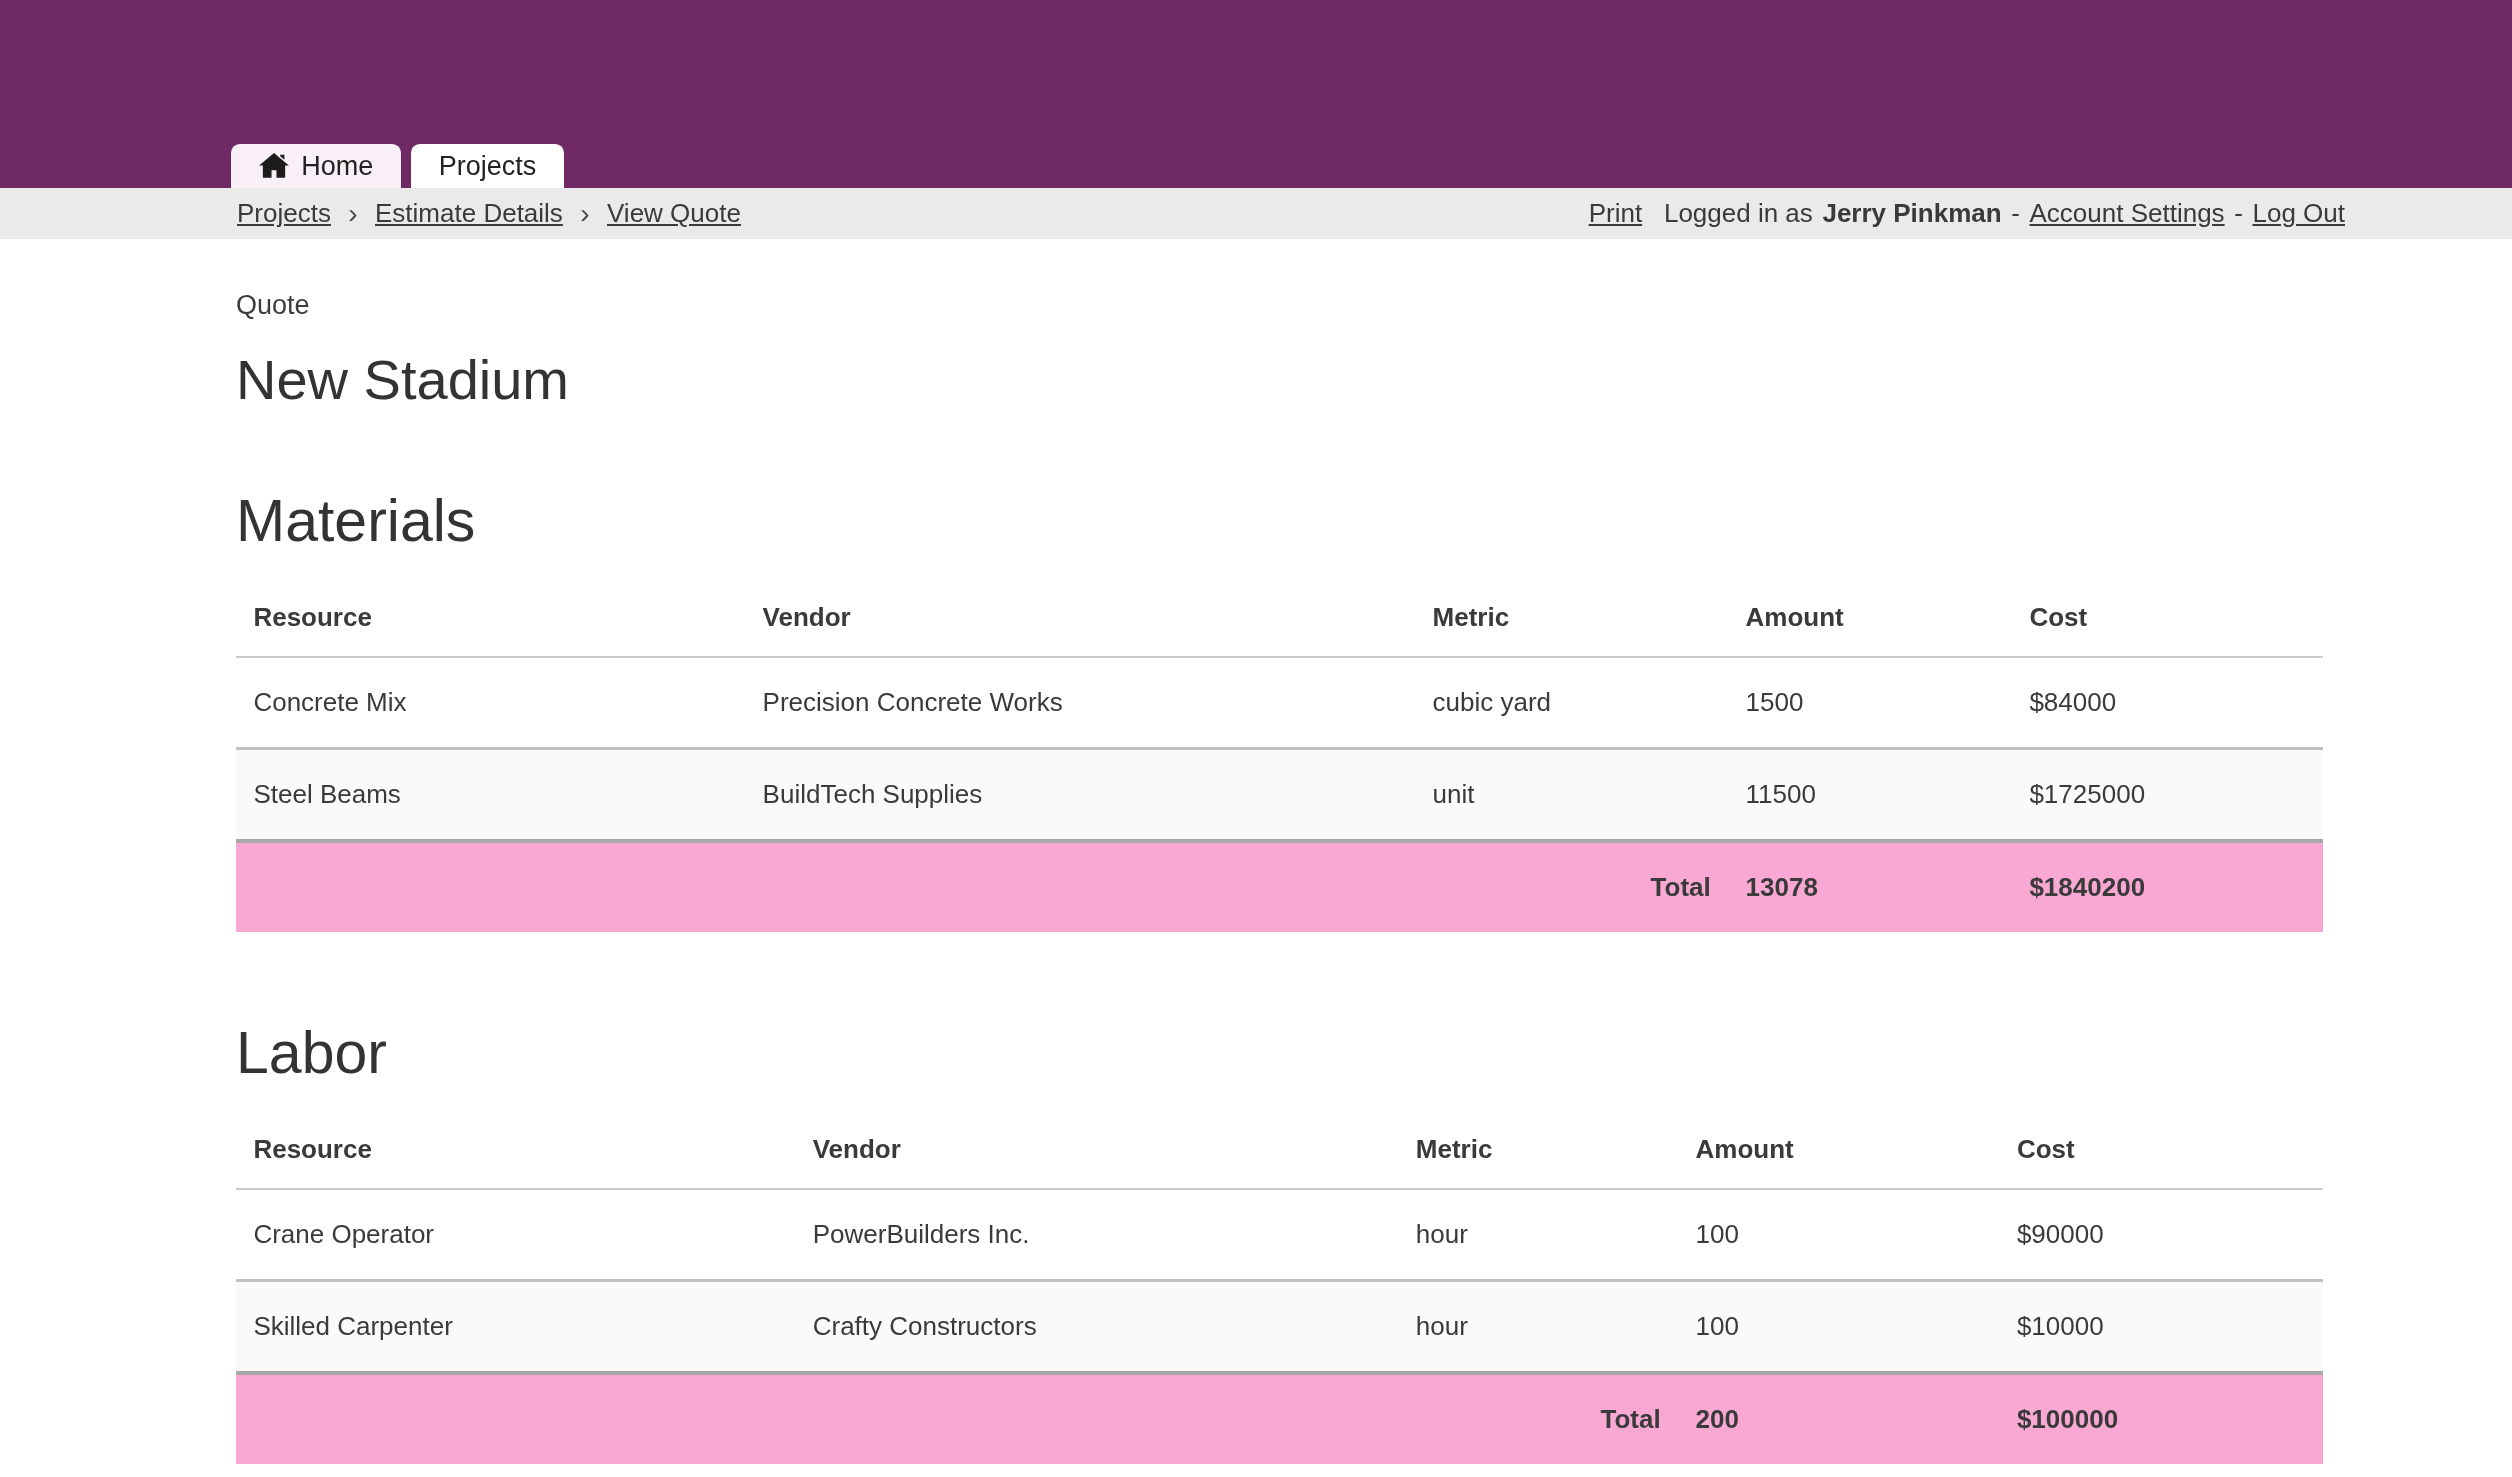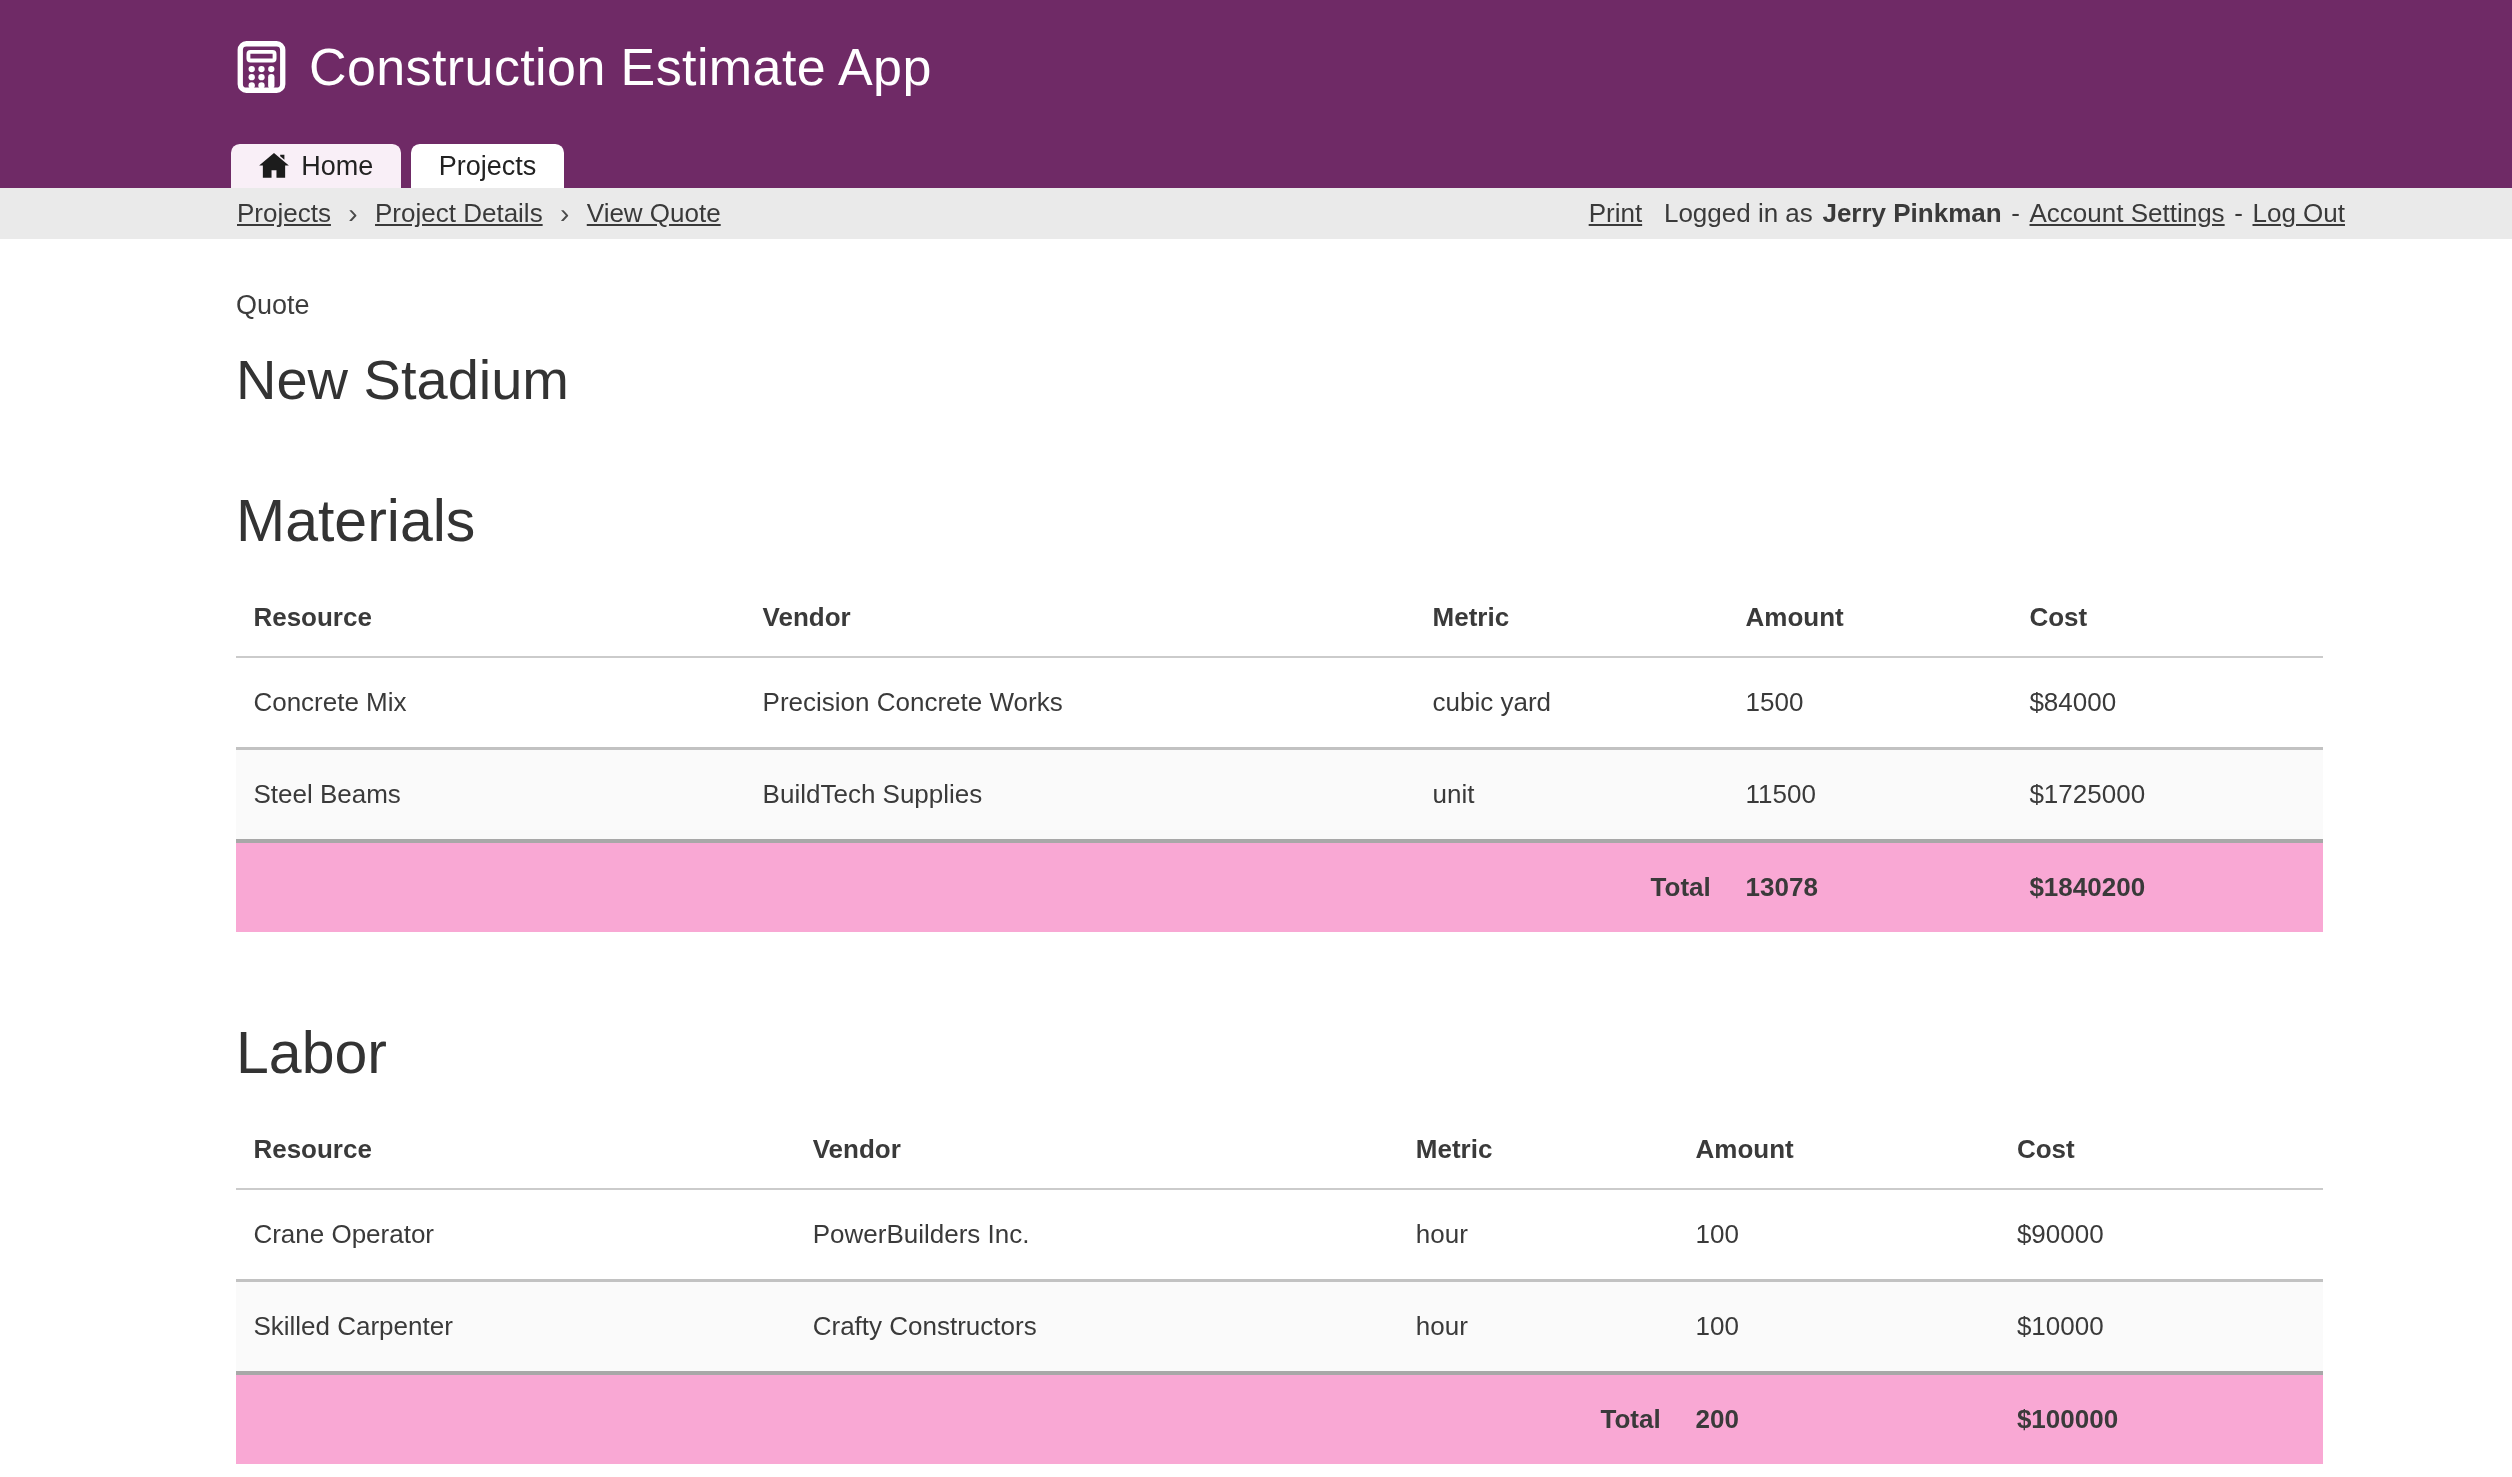--- a/index.html
+++ b/index.html
@@ -58,53 +58,38 @@
   .labor-table col:nth-child(1) { width: 26.8%; }
   .labor-table col:nth-child(2) { width: 28.9%; }
   .labor-table col:nth-child(3) { width: 13.4%; }
   .labor-table col:nth-child(4) { width: 15.4%; }
   .labor-table col:nth-child(5) { width: 15.5%; }
 </style>
 </head>
 <body>
 
 <header class="app-header">
-  <div class="brand">
-    <svg width="49" height="54" viewBox="0 0 24 26">
-      <rect x="1.6" y="1.6" width="20.8" height="22.8" rx="3" fill="none" stroke="#ffffff" stroke-width="2.6"></rect>
-      <rect x="5.6" y="5.6" width="12.8" height="4.2" rx="1" fill="none" stroke="#ffffff" stroke-width="1.9"></rect>
-      <circle cx="7.2" cy="14" r="1.55" fill="#ffffff"></circle>
-      <circle cx="12" cy="14" r="1.55" fill="#ffffff"></circle>
-      <circle cx="16.8" cy="14" r="1.55" fill="#ffffff"></circle>
-      <circle cx="7.2" cy="18" r="1.55" fill="#ffffff"></circle>
-      <circle cx="12" cy="18" r="1.55" fill="#ffffff"></circle>
-      <circle cx="7.2" cy="22" r="1.55" fill="#ffffff"></circle>
-      <circle cx="12" cy="22" r="1.55" fill="#ffffff"></circle>
-      <rect x="15.25" y="16.45" width="3.1" height="7.1" rx="1.55" fill="#ffffff"></rect>
-    </svg>
-    <h1 class="app-title">Construction Estimate App</h1>
-  </div>
   <nav class="tabs">
     <a class="tab active">
       <svg width="30" height="26" viewBox="0 0 24 21">
         <path d="M12 0 L0 10 h3 v10 h7 v-6 h4 v6 h7 V10 h3 Z M17 1.5 h3.4 v4 l-3.4 -2.8 Z" fill="#1c1c1c"></path>
       </svg>
       <span>Home</span>
     </a>
     <a class="tab">
       <span>Projects</span>
     </a>
   </nav>
 </header>
 
 <div class="breadcrumb-bar">
   <nav class="breadcrumb">
     <a>Projects</a>
     <span class="crumb-sep">›</span>
-    <a>Project Details</a>
+    <a>Estimate Details</a>
     <span class="crumb-sep">›</span>
     <a>View Quote</a>
   </nav>
   <div class="session">
     <a class="print">Print</a>
     <span>Logged in as</span>
     <b>Jerry Pinkman</b>
     <span>-</span>
     <a>Account Settings</a>
     <span>-</span>

